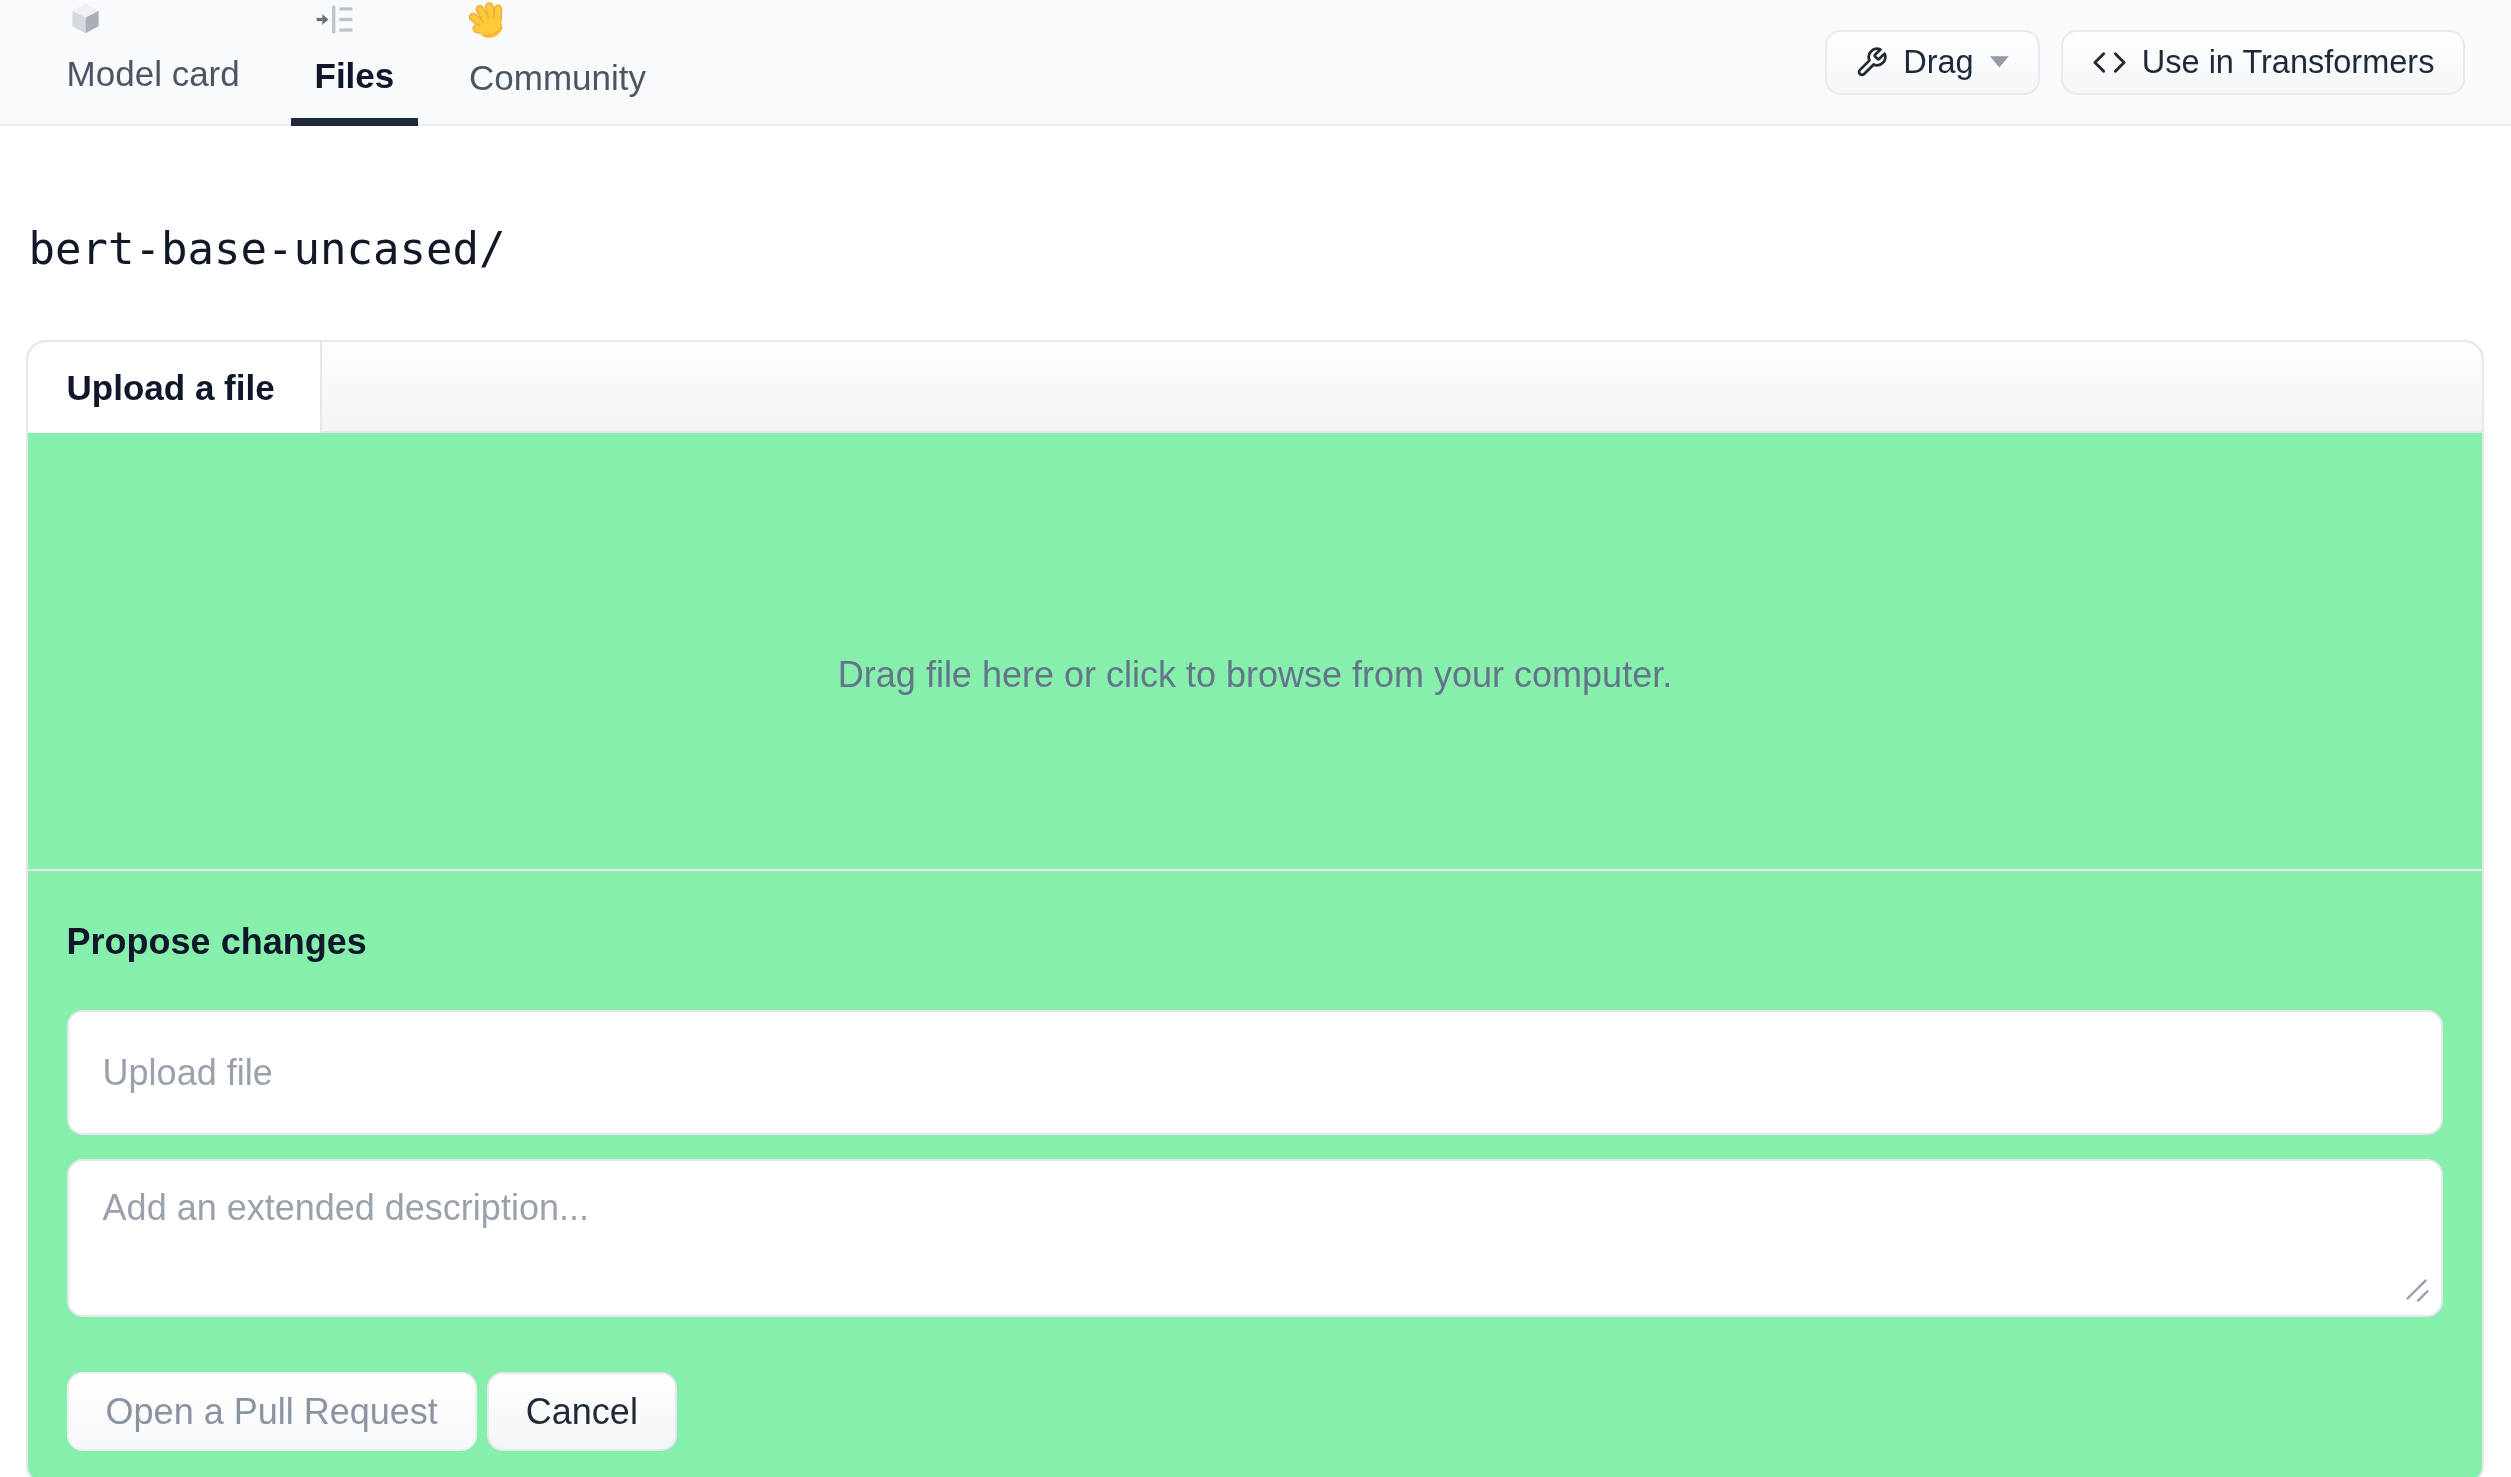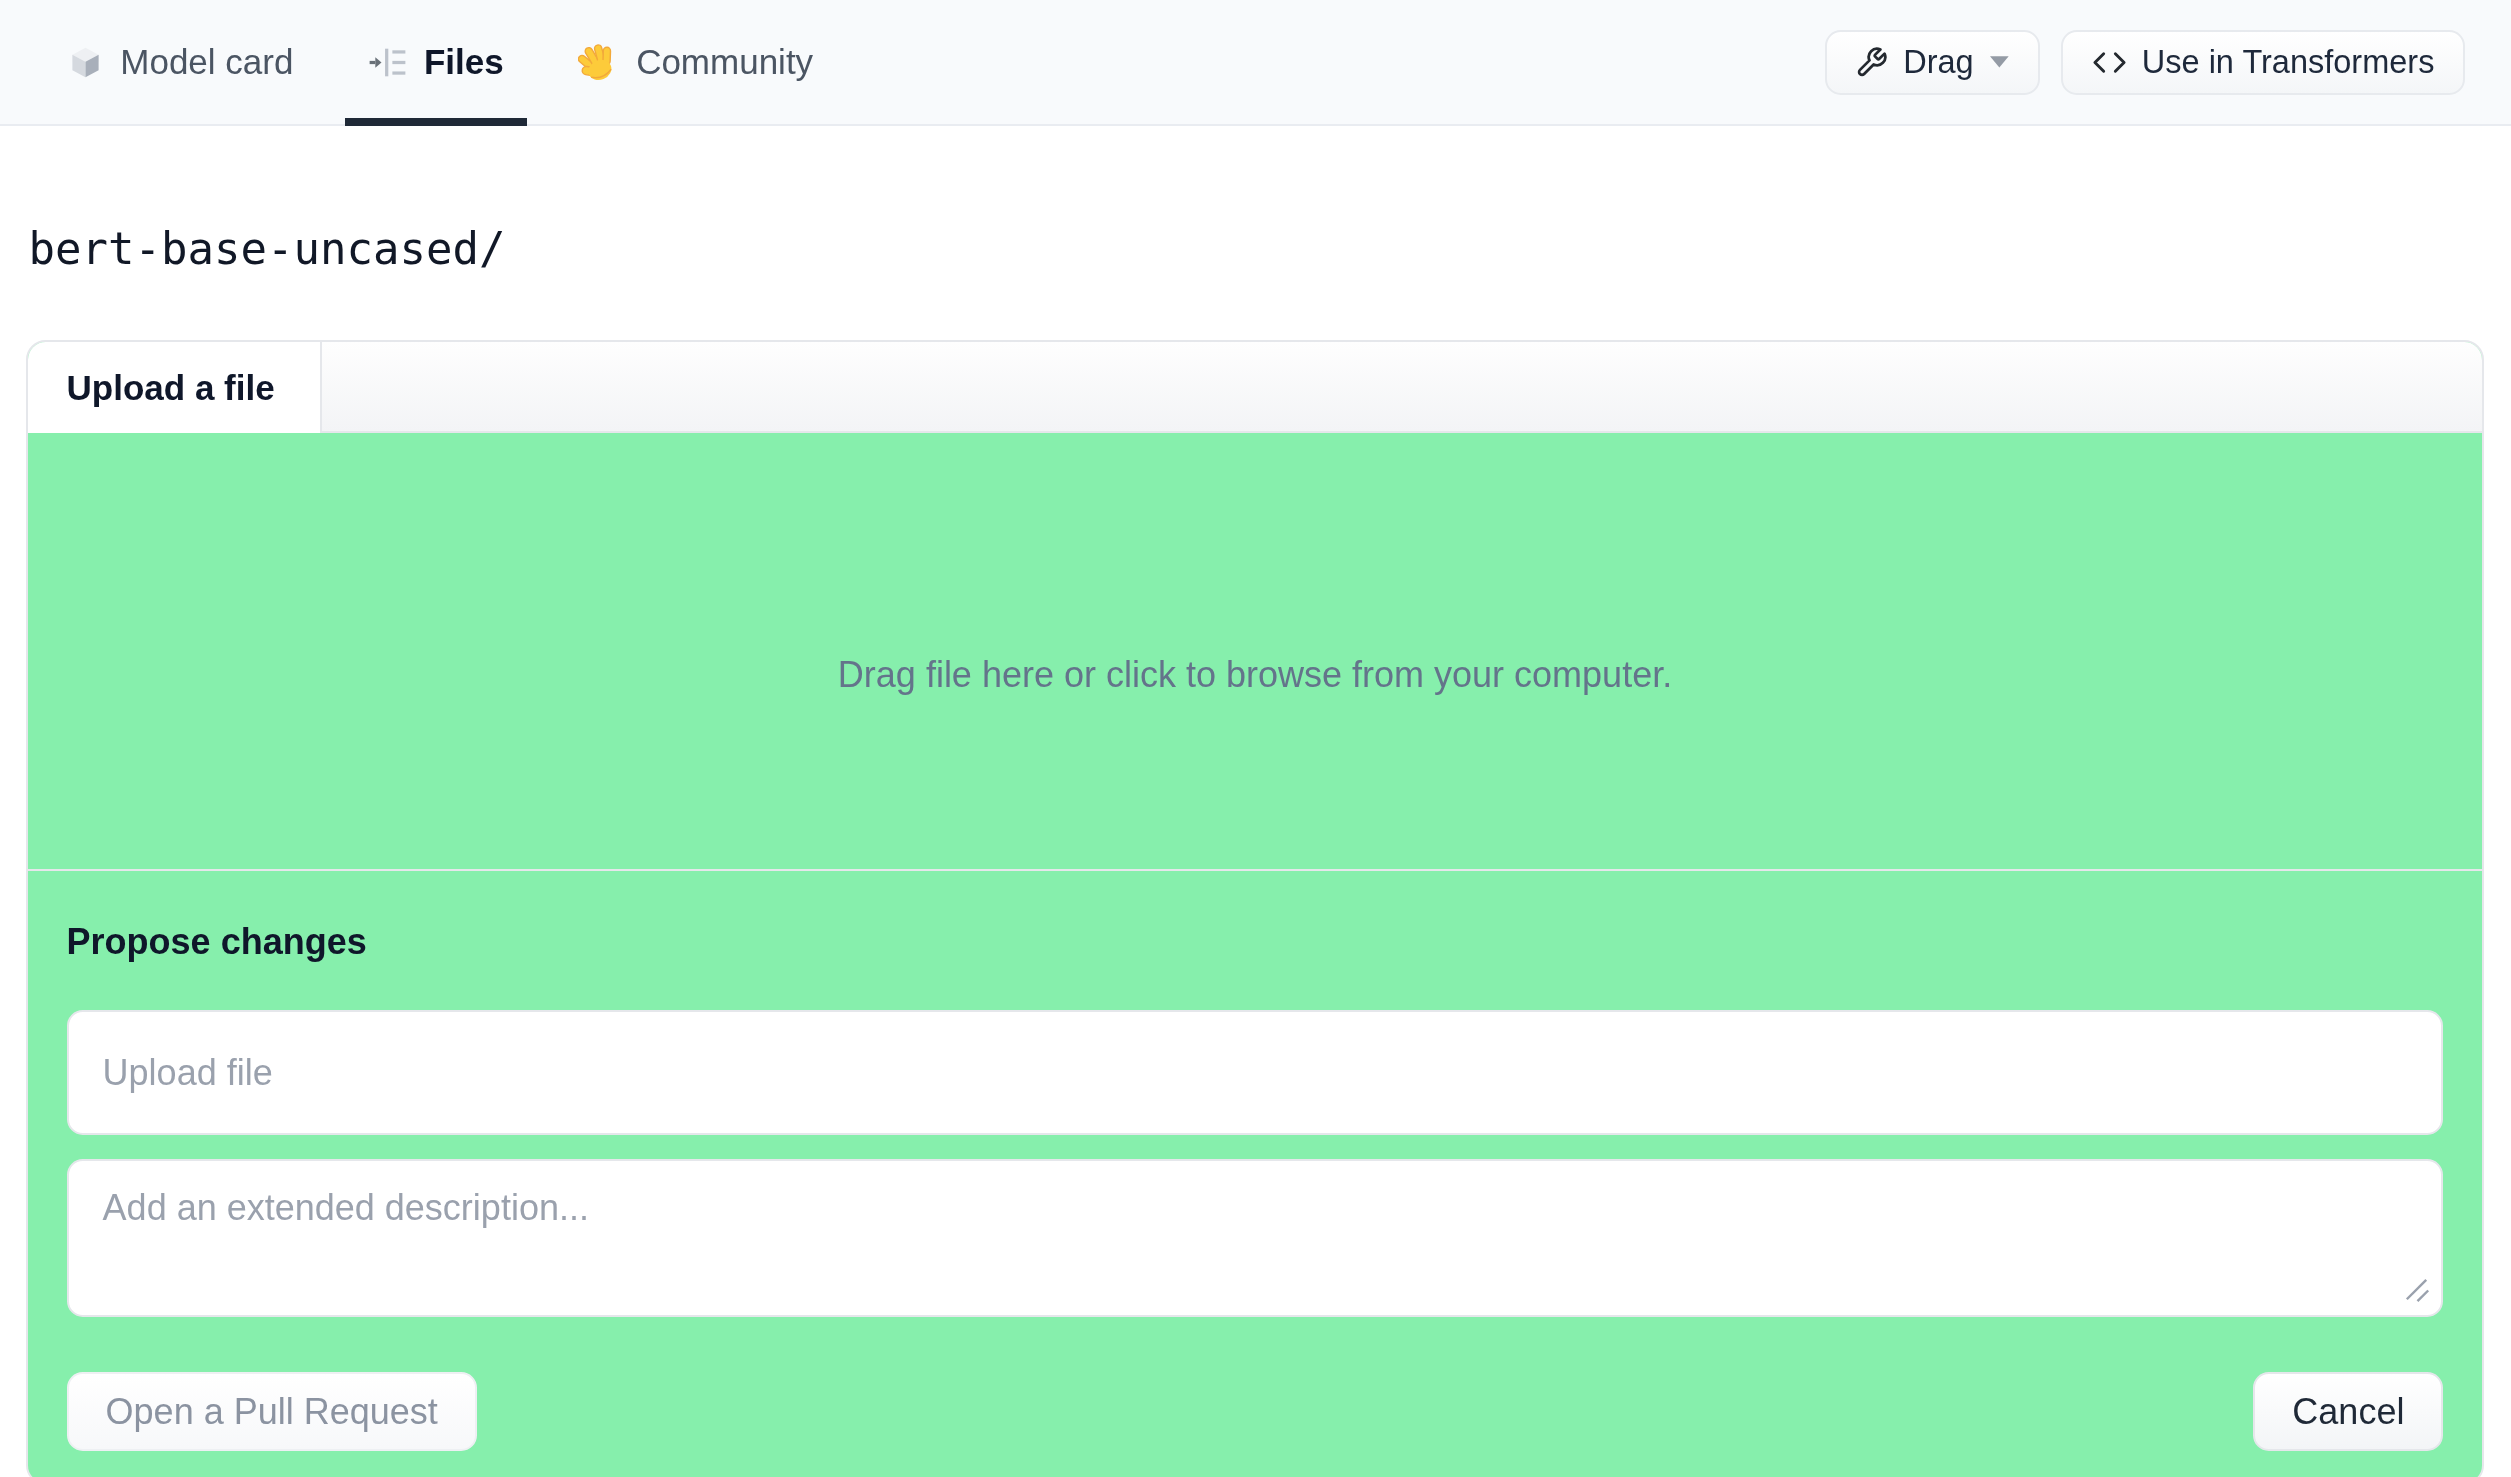--- a/index.html
+++ b/index.html
@@ -3,22 +3,22 @@
 <meta charset="utf-8">
 <style>
   * { margin:0; padding:0; box-sizing:border-box; }
   html,body { width:2512px; height:1478px; background:#ffffff;
     font-family:"Liberation Sans","DejaVu Sans",sans-serif; overflow:hidden; }
 
   
   .hdr { height:126px; background:#f8fafc; border-bottom:2px solid #e9ecf1;
     display:flex; align-items:stretch; justify-content:space-between; padding:0 47px 0 43px; }
   .nav { display:flex; align-items:stretch; gap:27.6px; }
-  .nav-item { position:relative; display:flex; align-items:center; gap:16.7px;
-    padding:0 23.6px; font-size:35px; color:#4b5563; cursor:pointer; white-space:nowrap; }
+  .nav-item { position:relative; display:flex; align-items:flex-start; gap:16.7px;
+    padding:0 23.6px; font-size:35px; color:#4b5563; cursor:pointer; white-space:nowrap;flex-direction:column; }
   .nav-item.active { color:#0f172a; font-weight:700; }
   .nav-item.active .underline { position:absolute; left:0; right:0; bottom:-2px; height:7.9px; background:#1f2937; }
   .hdr-actions { display:flex; align-items:center; gap:21.7px; }
   .hdr-btn { display:flex; align-items:center; gap:14.8px; height:65px; padding:0 28.6px;
     border:2px solid #e7eaee; border-radius:15.8px;
     background:linear-gradient(180deg,#ffffff 0%,#f4f6f8 100%);
     font-size:32.5px; color:#1e293b; cursor:pointer; font-family:inherit; white-space:nowrap; }
   .caret { display:inline-block; margin-left:2px; }
 
   
@@ -44,21 +44,21 @@
     border-radius:15.8px; padding:0 34px; font-size:36px; color:#111827; background:#fff;
     font-family:inherit; outline:none; display:block; }
   .file-input::placeholder { color:#9aa1ad; }
   .desc-wrap { position:relative; margin-top:24px; }
   .desc-area { width:100%; height:158px; border:2px solid #e5e7eb; border-radius:15.8px;
     padding:25.6px 34px; font-size:36px; color:#111827; background:#fff;
     font-family:inherit; outline:none; resize:none; display:block; }
   .desc-area::placeholder { color:#9aa1ad; }
   .grip { position:absolute; right:9.9px; bottom:9.9px; width:33px; height:33px; cursor:nwse-resize; }
 
-  .actions { margin-top:55px; display:flex; gap:18px;justify-content:space-between; }
+  .actions { margin-top:55px; display:flex; gap:10px; }
   .btn { height:79px; padding:0 37px; border-radius:15.8px; font-size:36px;
     font-family:inherit; cursor:pointer; white-space:nowrap; }
   .btn-pr { color:#8b93a1; border:2px solid #eef0f3;
     background:linear-gradient(180deg,#ffffff 0%,#f7f8fa 100%); cursor:not-allowed; }
   .btn-cancel { color:#1f2937; font-weight:500; border:2px solid #e5e7eb;
     background:linear-gradient(180deg,#ffffff 0%,#f3f5f7 100%); }
 
   svg { display:block; }
 </style>
 </head>

